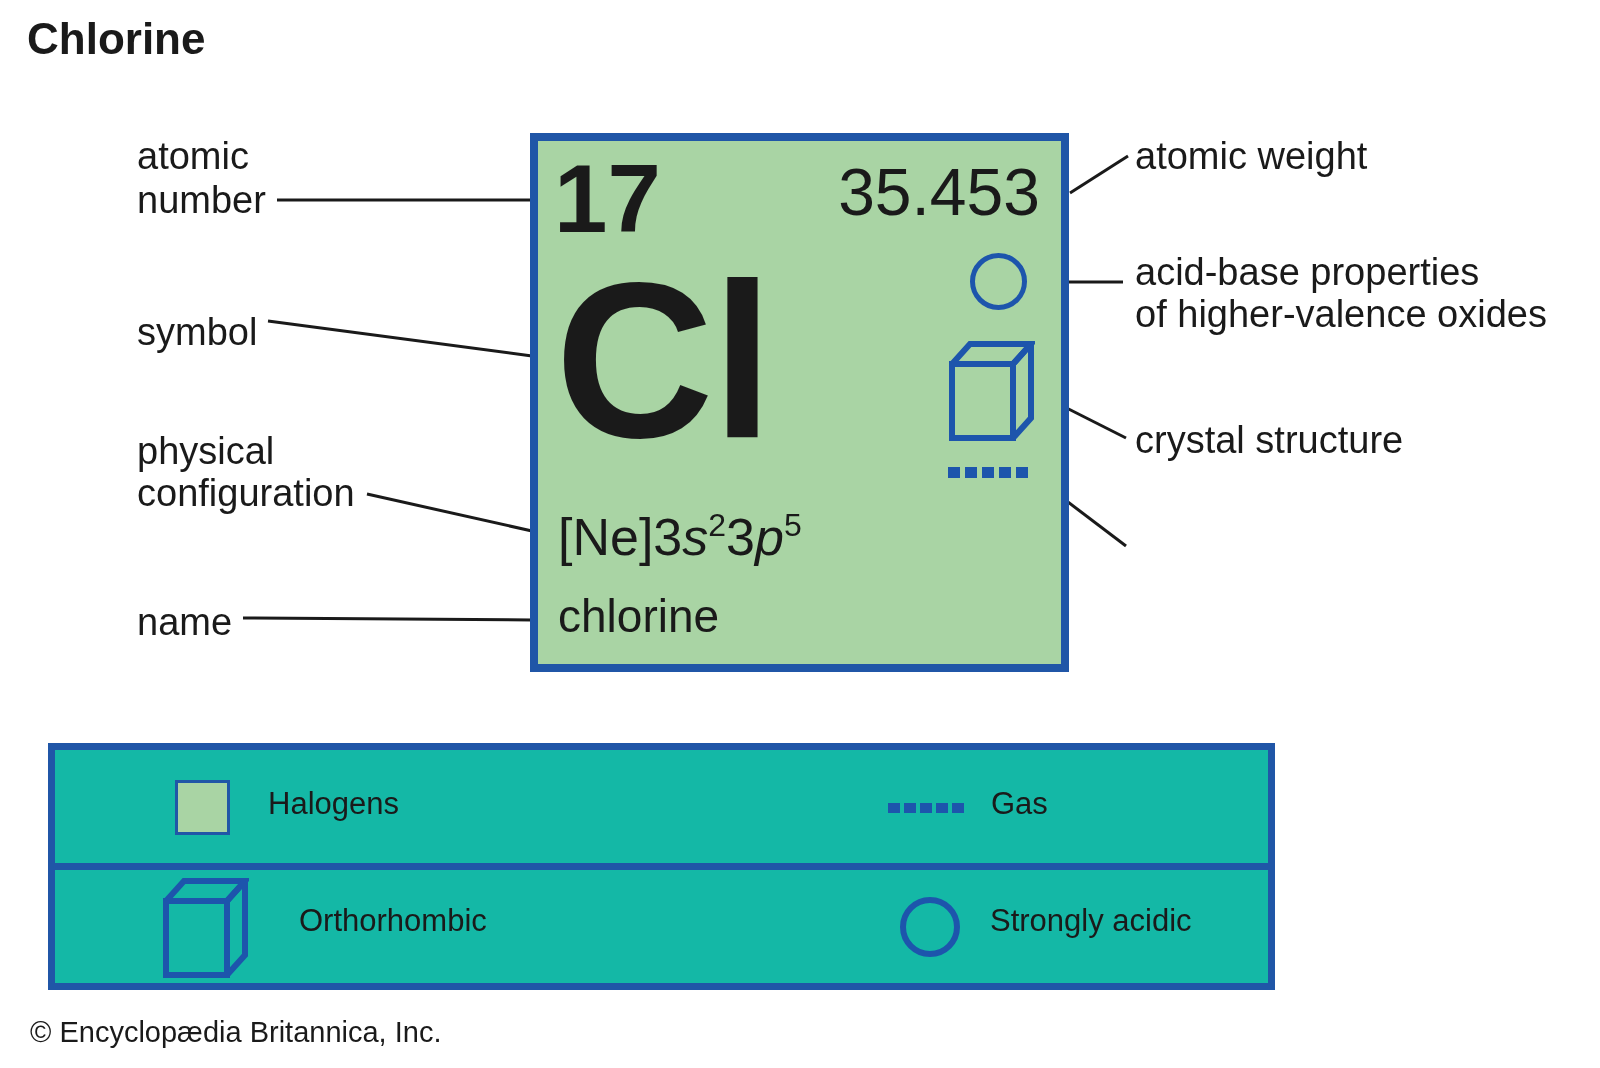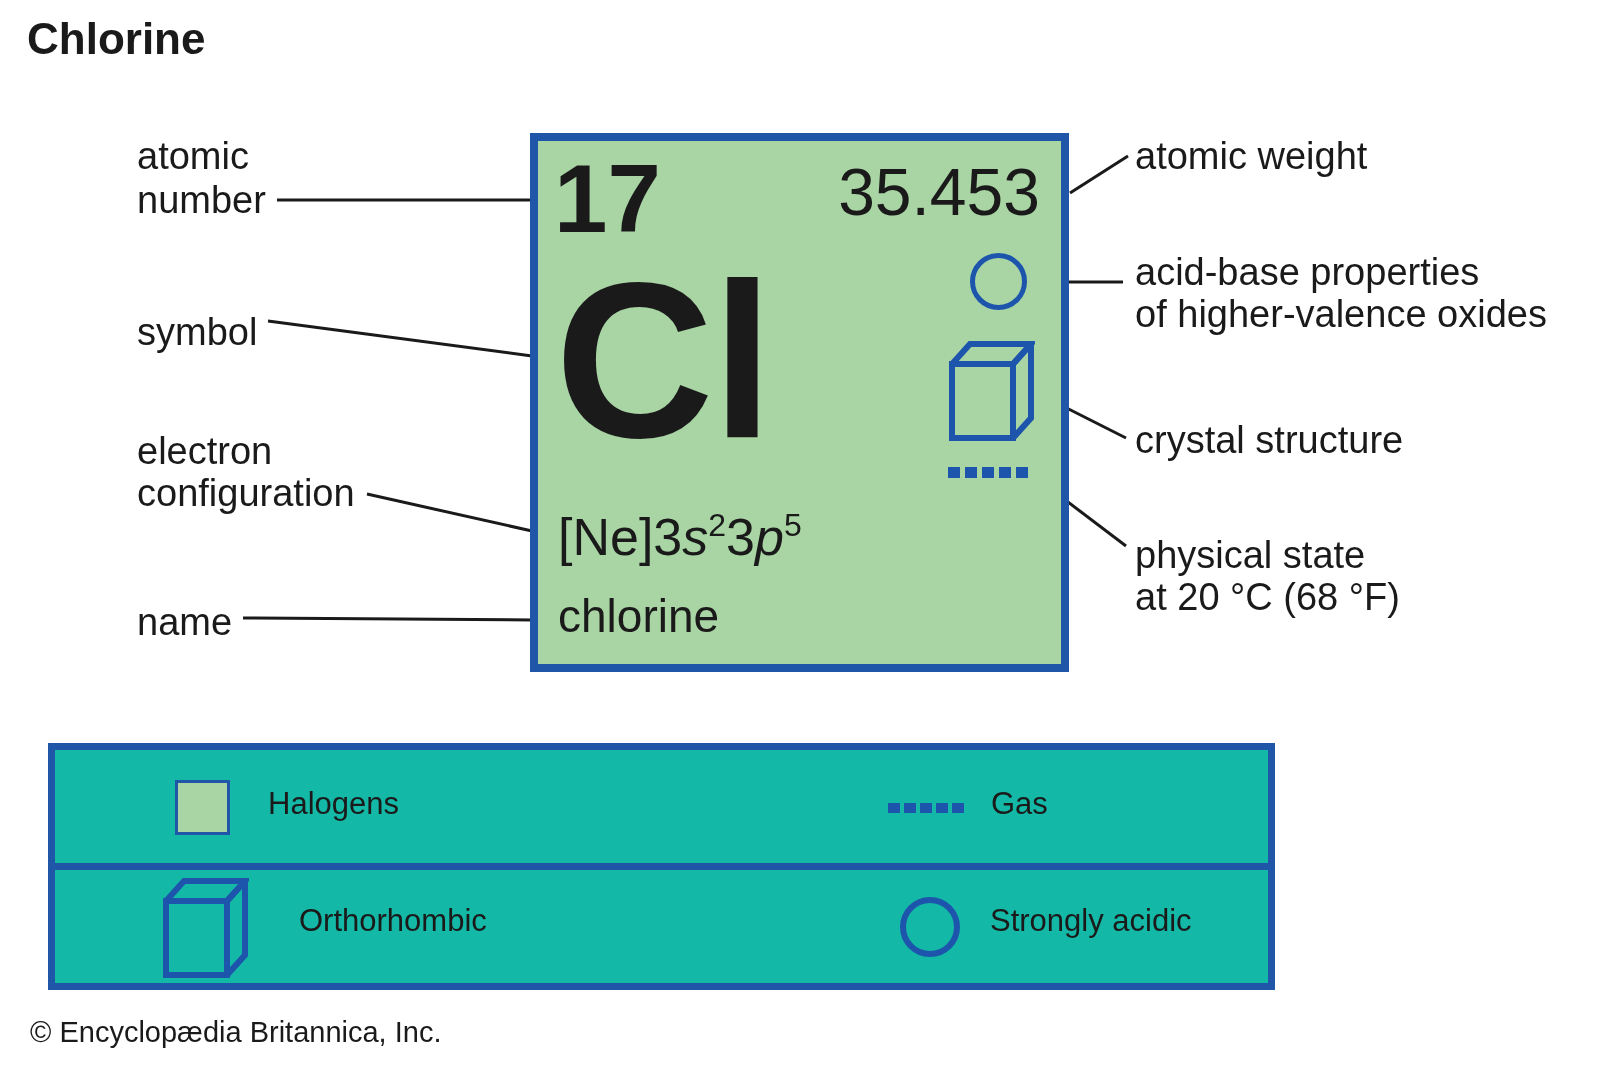--- a/index.html
+++ b/index.html
@@ -88,35 +88,31 @@
     <line x1="1027" y1="388" x2="1126" y2="438"></line>
     <line x1="1031" y1="474" x2="1126" y2="546"></line>
   </svg>
 
   <div class="lbl" id="lbl-atomic-number">
     <span>atomic</span>
     <span>number</span>
   </div>
   <div class="lbl" id="lbl-symbol">symbol</div>
   <div class="lbl" id="lbl-econfig">
-    <span>electron</span>
+    <span>physical</span>
     <span>configuration</span>
   </div>
   <div class="lbl" id="lbl-name">name</div>
 
   <div class="lbl lbl-right" id="lbl-weight">atomic weight</div>
   <div class="lbl lbl-right" id="lbl-acidbase">
     <span>acid-base properties</span>
     <span>of higher-valence oxides</span>
   </div>
   <div class="lbl lbl-right" id="lbl-crystal">crystal structure</div>
-  <div class="lbl lbl-right" id="lbl-physical">
-    <span>physical state</span>
-    <span>at 20 °C (68 °F)</span>
-  </div>
 
   <div class="card">
     <div class="atomic-number">17</div>
     <div class="atomic-weight">35.453</div>
     <div class="symbol">Cl</div>
 
     <div class="circle-icon" id="card-circle"></div>
 
     <div class="cube" id="card-cube">
       <svg width="86" height="100" viewBox="0 0 86 100">

